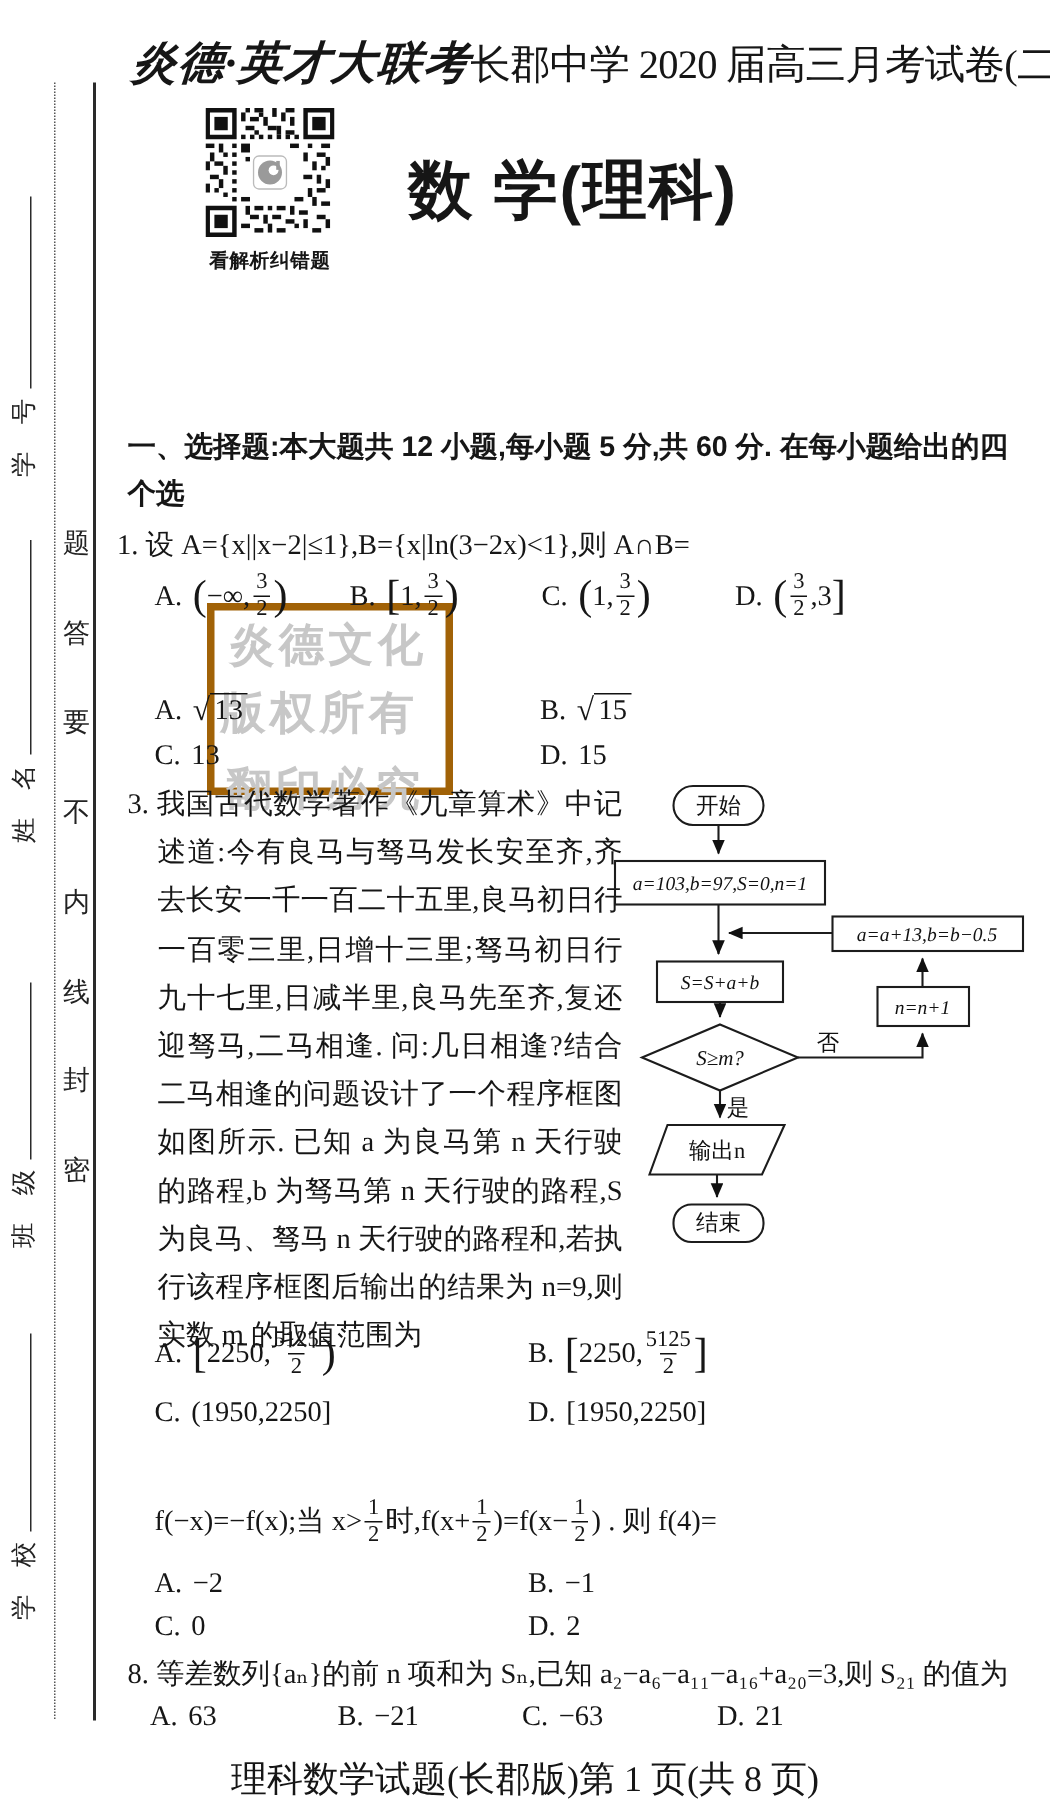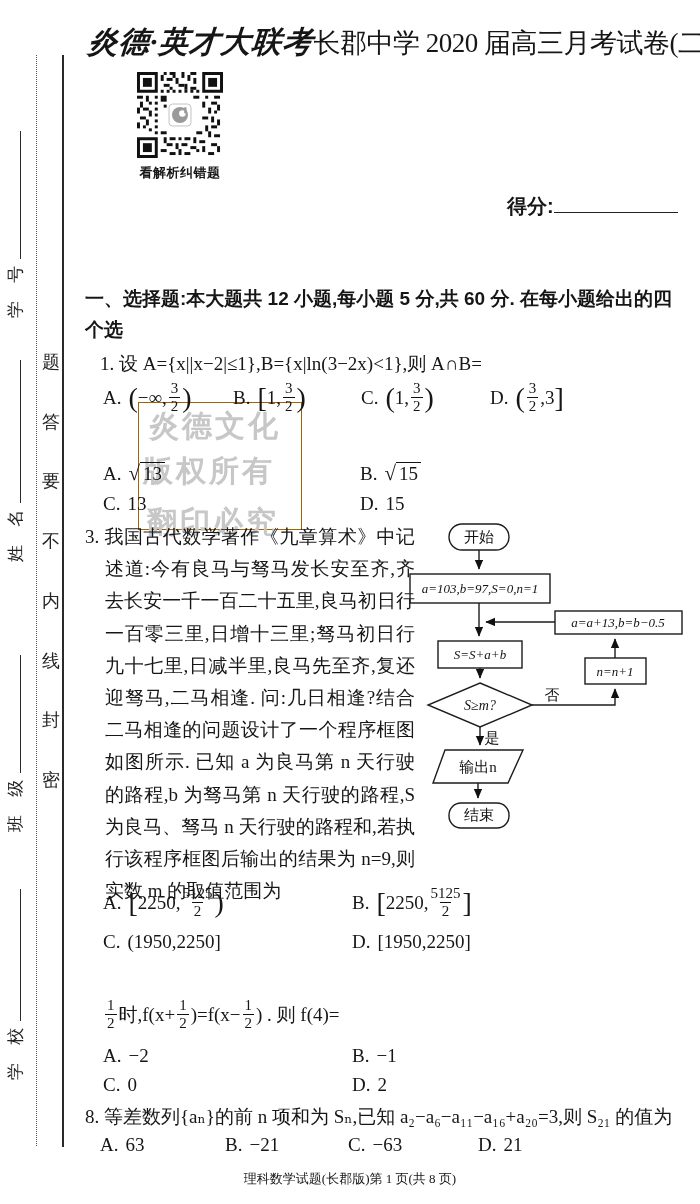--- a/index.html
+++ b/index.html
@@ -44,26 +44,26 @@
           text-align:justify;padding-left:20px;text-indent:-20px;}
 
   
   .flow{position:absolute;left:400px;top:515px;width:300px;height:335px;}
   .flow rect,.flow polygon,.flow polyline,.flow line{fill:none;stroke:#1c1c1c;stroke-width:1.4;}
   .flow text{text-anchor:middle;fill:#111;stroke:none;}
   .flow .ft{font-size:15px;font-family:"Liberation Serif",serif;}
   .flow .fm{font-size:13px;font-style:italic;font-family:"Liberation Serif",serif;}
 
   
-  .wm{position:absolute;left:138px;top:402px;width:164px;height:128px;border:1px solid #a16207;z-index:0;}
+  .wm{position:absolute;left:138px;top:402px;width:164px;height:128px;border:5px solid #a16207;z-index:0;}
   .wm div{position:absolute;font-size:30px;font-weight:bold;color:#c7c7c7;
           font-family:"Liberation Sans","DejaVu Sans",sans-serif;letter-spacing:3px;white-space:nowrap;}
   .layer{position:absolute;inset:0;z-index:1;}
 
-  .footer{position:absolute;left:0;top:1170px;width:700px;text-align:center;font-size:13px;}
+  .footer{position:absolute;left:0;top:1170px;width:700px;text-align:center;font-size:24px;}
 </style>
 </head>
 <body>
 
 <div class="page">
 
   <div class="wm">
     <div style="left:10px;top:3px">炎德文化</div>
     <div style="left:4px;top:48px">版权所有</div>
     <div style="left:8px;top:99px">翻印必究</div>
@@ -196,29 +196,27 @@
             <rect x="24" y="27" width="2" height="1"></rect>
       </g>
       <rect x="10.8" y="10.8" width="7.4" height="7.4" rx="1.2" fill="#fff" stroke="#bbb" stroke-width="0.3"></rect>
       <circle cx="14.5" cy="14.5" r="2.7" fill="#9a9a9a"></circle>
       <circle cx="15.3" cy="14" r="1.1" fill="#fff"></circle>
       <rect x="15.9" y="11.9" width="0.8" height="2" fill="#9a9a9a"></rect>
     </svg>
     <div class="qrcap">看解析纠错题</div>
   </div>
 
-
-  <div class="score">
-    <span>得分:</span><span class="uline"></span>
-  </div>
+  <div class="subject">数  学(理科)</div>
+
 
 
   <div class="tx bold-h" style="left:85px;top:283px;width:605px">一、选择题:本大题共 12 小题,每小题 5 分,共 60 分. 在每小题给出的四个选</div>
 
-  <div class="tx" style="left:100px;top:348px">1. 设 A={x||x−2|≤1},B={x|ln(3−2x)&lt;1},则 A∩B=</div>
+  <div class="tx" style="left:78px;top:348px">1. 设 A={x||x−2|≤1},B={x|ln(3−2x)&lt;1},则 A∩B=</div>
 
   <span class="opt" style="left:103px;top:380px">
     <span class="olabel">A.</span>
     <span class="bk">(</span>
     <span>−∞,</span>
     <span class="fr">
           <span class="n">3</span>
           <span class="d">2</span>
         </span>
     <span></span>
@@ -337,20 +335,21 @@
   <span class="opt" style="left:103px;top:931px">
     <span class="olabel">C.</span>
     <span>(1950,2250]</span>
   </span>
   <span class="opt" style="left:352px;top:931px">
     <span class="olabel">D.</span>
     <span>[1950,2250]</span>
   </span>
 
   <div class="tx mrow" style="left:103px;top:997px">
+    <span>f(−x)=−f(x);当 x&gt;</span>
     <span class="fr">
           <span class="n">1</span>
           <span class="d">2</span>
         </span>
     <span> 时,f(x+</span>
     <span class="fr">
           <span class="n">1</span>
           <span class="d">2</span>
         </span>
     <span>)=f(x−</span>

